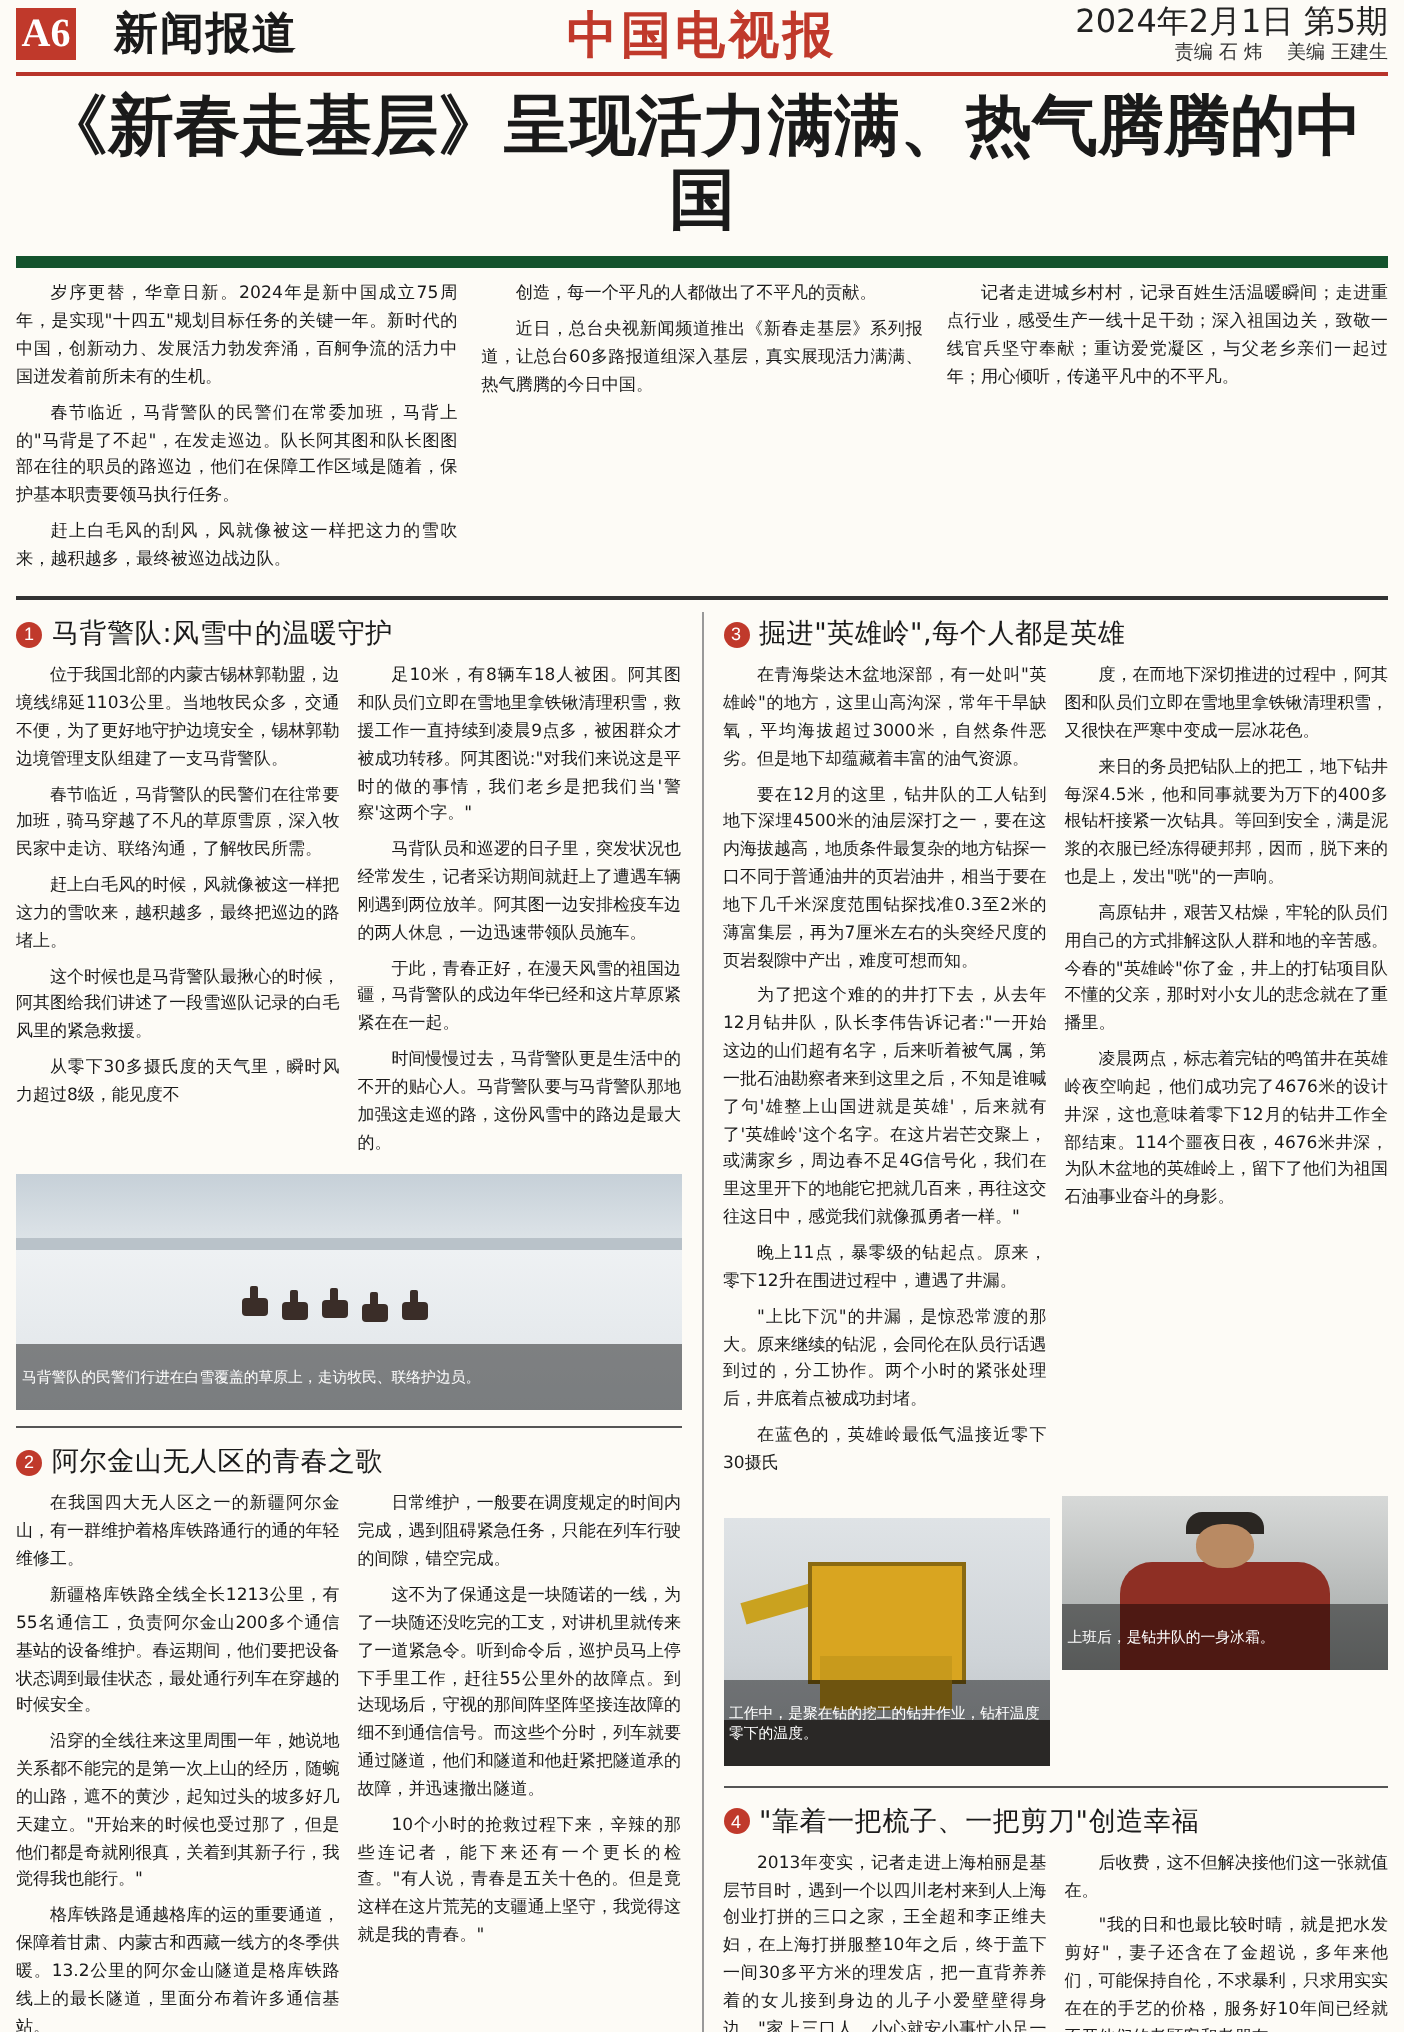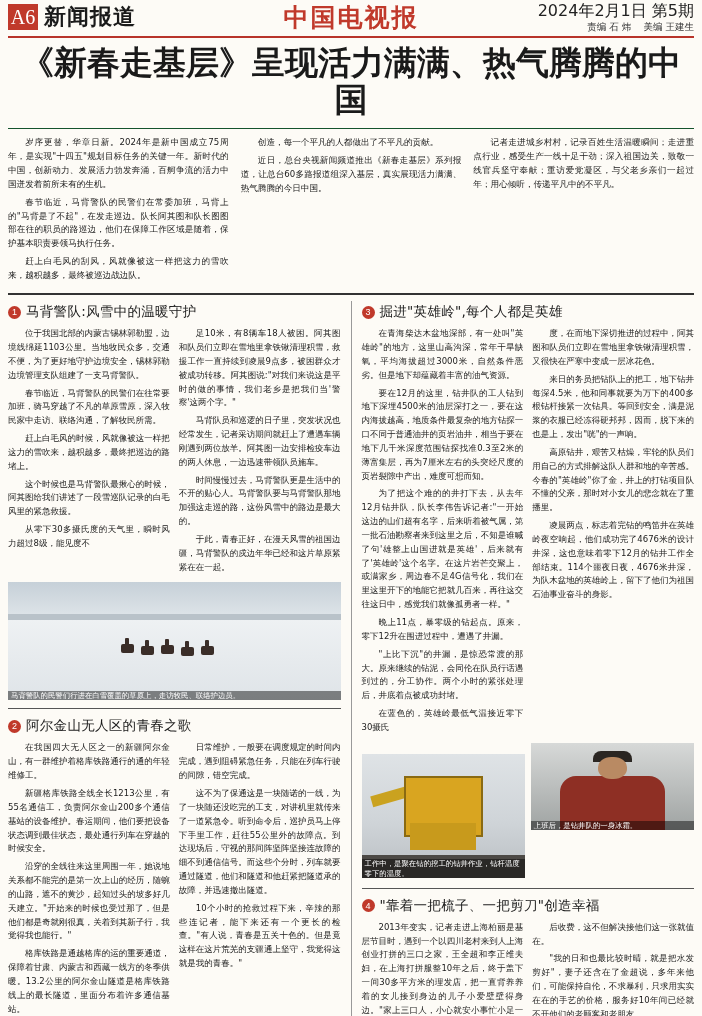--- a/index.html
+++ b/index.html
@@ -8,39 +8,39 @@
     background:#fdfbf6;
     font-family:"DejaVu Sans","Liberation Sans",sans-serif;
     color:#1a1a1a;
     overflow:hidden;
   }
   .page{position:relative;width:702px;height:1016px;box-sizing:border-box;padding:0 8px;}
 
   
   .masthead{position:relative;height:34px;display:flex;align-items:center;border-bottom:2px solid #b8342a;padding-bottom:2px;}
   .page-badge{
-    background:#c0392b;color:#fff;font-weight:normal;font-size:20px;
+    background:#c0392b;color:#fff;font-weight:bold;font-size:20px;
     width:30px;height:26px;display:flex;align-items:center;justify-content:center;
     font-family:"Liberation Serif",serif;
   }
   .section-name{
-    font-size:22px;font-weight:bold;margin-left:6px;letter-spacing:1px;
+    font-size:22px;font-weight:bold;margin-left:19px;letter-spacing:1px;
     font-family:"DejaVu Sans",sans-serif;
   }
   .paper-logo{
     position:absolute;left:50%;transform:translateX(-50%);
     color:#c0392b;font-size:25px;font-weight:bold;letter-spacing:2px;
     font-family:"Liberation Serif",serif;
   }
   .masthead-right{margin-left:auto;text-align:right;line-height:1.35;font-size:9.5px;color:#222;}
   .masthead-right .date{font-size:16px;}
   .masthead-right .editors{color:#333;}
 
   
-  .headline-wrap{border-bottom:1px solid #14532d;padding:7px 0 9px;}
+  .headline-wrap{border-bottom:6px solid #14532d;padding:7px 0 9px;}
   .headline{
     text-align:center;font-size:33px;font-weight:bold;line-height:1.12;
     font-family:"DejaVu Sans",sans-serif;letter-spacing:0px;
   }
 
   
   .lead{display:flex;gap:12px;padding:7px 0 6px;border-bottom:2px solid #333;}
   .lead .col{flex:1;font-size:8.6px;line-height:1.62;text-align:justify;}
   .lead .col p{margin:0 0 4px;text-indent:2em;}
 
@@ -58,21 +58,21 @@
   .arttitle .t{font-size:13.5px;font-weight:normal;letter-spacing:0.3px;}
 
   .two{display:flex;gap:9px;}
   .two .c{flex:1;min-width:0;}
   .txt{font-size:8.5px;line-height:1.63;text-align:justify;}
   .txt p{margin:0 0 4px;text-indent:2em;}
   .rule-dark{height:1px;background:#555;margin:8px 0;}
 
   
   .photo{position:relative;width:100%;overflow:hidden;margin:4px 0 2px;}
-  .cap{font-size:7.4px;color:#fff;position:absolute;left:0;right:0;bottom:0;background:rgba(0,0,0,0.45);padding:0 3px;line-height:1.25;}
+  .cap{font-size:7.4px;color:#fff;position:absolute;left:0;right:0;bottom:0;background:rgba(0,0,0,0.45);padding:12px 3px;line-height:1.25;}
 
   
   .ph-snow{height:118px;background:linear-gradient(#cfd8df 0%,#c3ccd4 28%,#e8ecef 29%,#f2f4f6 100%);}
   .ph-snow .sky{position:absolute;top:0;left:0;right:0;height:30%;background:linear-gradient(#c6d0d8,#dfe5e9);}
   .ph-snow .ridge{position:absolute;top:27%;left:0;right:0;height:6px;background:#b9c2c9;}
   .ph-snow .ground{position:absolute;top:32%;left:0;right:0;bottom:0;background:linear-gradient(#eef1f3,#dfe4e8);}
   .horse{position:absolute;width:13px;height:9px;background:#3a2d28;border-radius:2px;}
   .horse:after{content:"";position:absolute;top:-6px;left:4px;width:4px;height:7px;background:#3a2d28;border-radius:1px;}
 
   
@@ -140,22 +140,22 @@
         <div class="c txt">
           <p>位于我国北部的内蒙古锡林郭勒盟，边境线绵延1103公里。当地牧民众多，交通不便，为了更好地守护边境安全，锡林郭勒边境管理支队组建了一支马背警队。</p>
           <p>春节临近，马背警队的民警们在往常要加班，骑马穿越了不凡的草原雪原，深入牧民家中走访、联络沟通，了解牧民所需。</p>
           <p>赶上白毛风的时候，风就像被这一样把这力的雪吹来，越积越多，最终把巡边的路堵上。</p>
           <p>这个时候也是马背警队最揪心的时候，阿其图给我们讲述了一段雪巡队记录的白毛风里的紧急救援。</p>
           <p>从零下30多摄氏度的天气里，瞬时风力超过8级，能见度不</p>
         </div>
         <div class="c txt">
           <p>足10米，有8辆车18人被困。阿其图和队员们立即在雪地里拿铁锹清理积雪，救援工作一直持续到凌晨9点多，被困群众才被成功转移。阿其图说:"对我们来说这是平时的做的事情，我们老乡是把我们当'警察'这两个字。"</p>
           <p>马背队员和巡逻的日子里，突发状况也经常发生，记者采访期间就赶上了遭遇车辆刚遇到两位放羊。阿其图一边安排检疫车边的两人休息，一边迅速带领队员施车。</p>
+          <p>于此，青春正好，在漫天风雪的祖国边疆，马背警队的戍边年华已经和这片草原紧紧在在一起。</p>
           <p>时间慢慢过去，马背警队更是生活中的不开的贴心人。马背警队要与马背警队那地加强这走巡的路，这份风雪中的路边是最大的。</p>
-          <p>于此，青春正好，在漫天风雪的祖国边疆，马背警队的戍边年华已经和这片草原紧紧在在一起。</p>
         </div>
       </div>
 
       <div class="photo ph-snow">
         <div class="sky"></div>
         <div class="ridge"></div>
         <div class="ground"></div>
         <div class="horse" style="left:34%;top:52%"></div>
         <div class="horse" style="left:40%;top:54%"></div>
         <div class="horse" style="left:46%;top:53%"></div>

